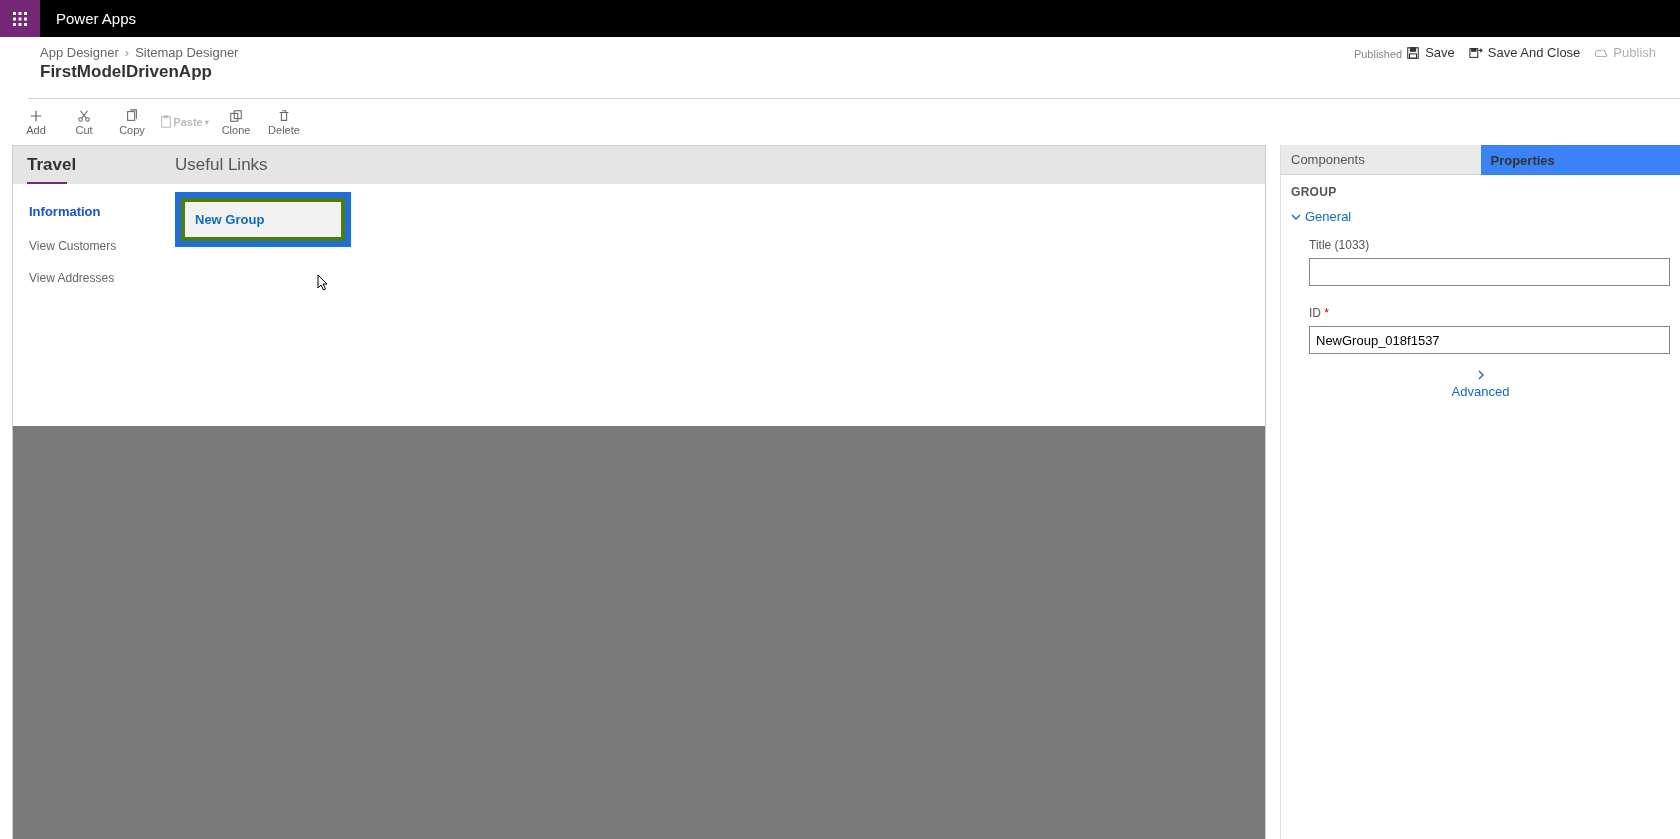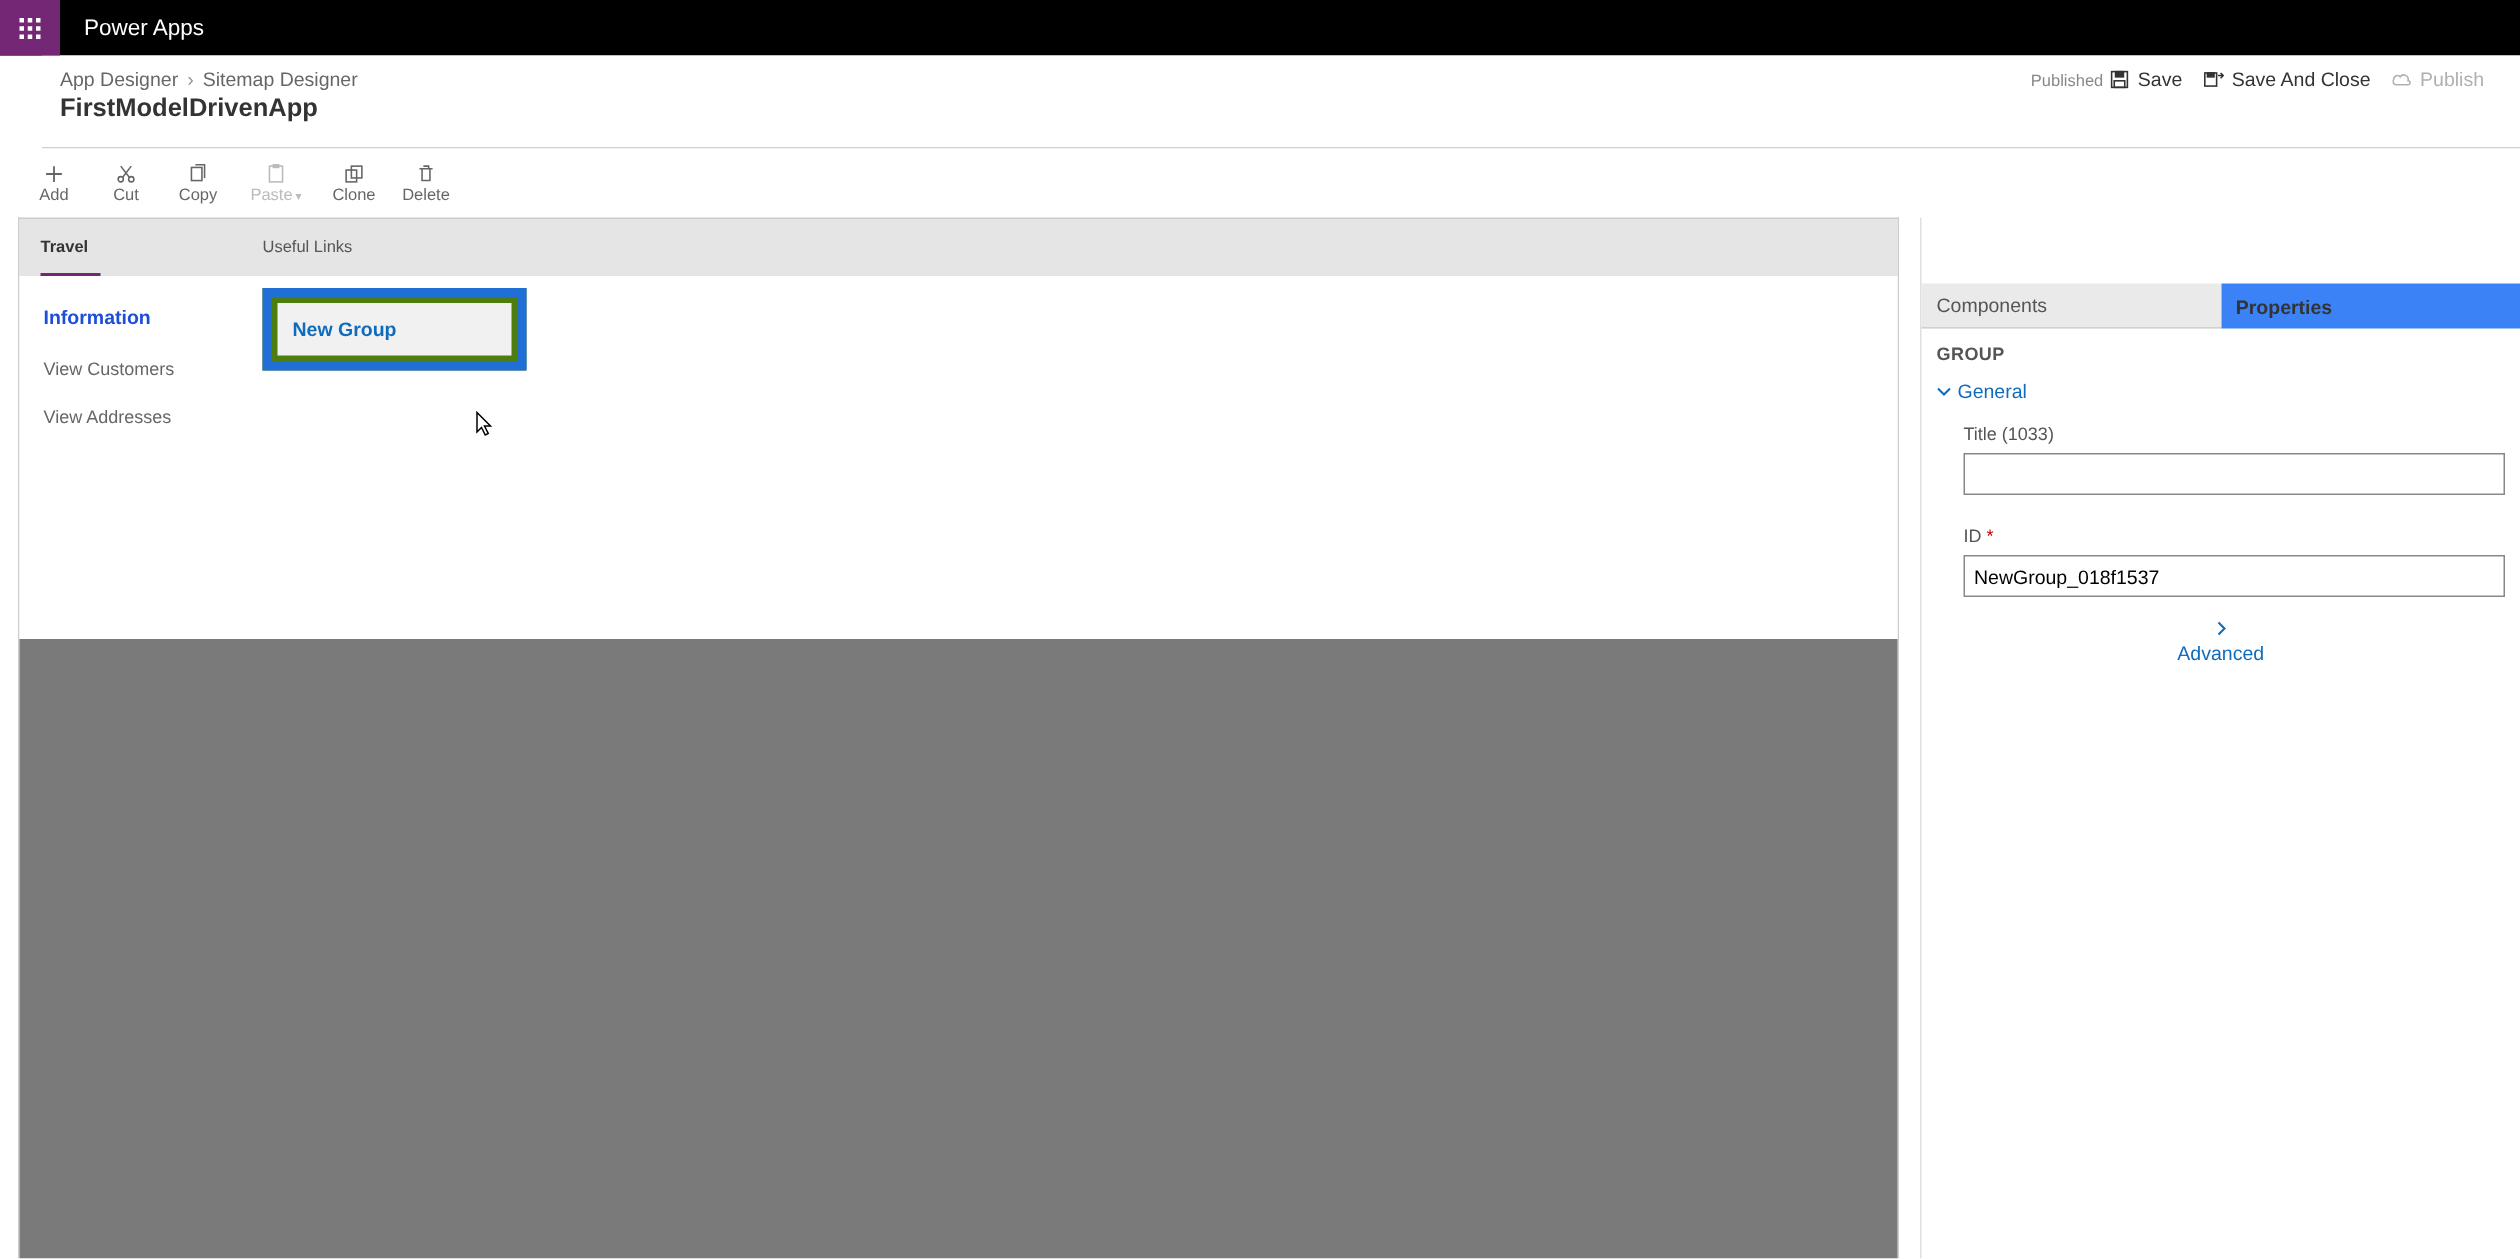--- a/index.html
+++ b/index.html
@@ -97,21 +97,21 @@
       justify-content: center;
       width: 48px;
       height: 40px;
       font-size: 11px;
       color: #666;
       cursor: pointer;
     }
     .tool-btn.disabled { color: #bbb; cursor: default; }
     .tool-btn .ico { height: 16px; display: flex; align-items: center; justify-content: center;}
     .tool-btn svg { width: 14px; height: 14px; }
-    .tool-btn.paste { flex-direction: column; width:56px;}
+    .tool-btn.paste { flex-direction: row; width:56px;font-weight:bold;}
     .tool-btn.paste .lbl { display:flex; align-items:center; gap:2px;}
     .tool-btn.paste .caret { font-size:8px; }
 
     
     .main-wrap {
       display: flex;
       height: calc(839px - 37px - 62px - 46px);
     }
     .canvas {
       flex: 1;
@@ -125,21 +125,21 @@
     .area-header-row {
       height: 38px;
       background: #e5e5e5;
       display: flex;
       align-items: stretch;
     }
     .area-tab {
       display: flex;
       align-items: center;
       padding: 0 14px;
-      font-size: 11px;
+      font-size: 17px;
       color: #555;
       width: 148px;
     }
     .area-tab.active {
       font-weight: 600;
       color: #333;
       position: relative;
     }
     .area-tab.active::after {
       content: "";
@@ -208,21 +208,20 @@
       width: 400px;
       margin-left: 14px;
       border-left: 1px solid #e0e0e0;
       display: flex;
       flex-direction: column;
       background: #fff;
     }
     .rp-tabs {
       display: flex;
       height: 30px;
-      margin-top: 44px;
     }
     .rp-tab {
       flex: 1;
       display: flex;
       align-items: center;
       padding: 0 10px;
       font-size: 13px;
       background: #eaeaea;
       color: #555;
       border-bottom: 1px solid #d0d0d0;

